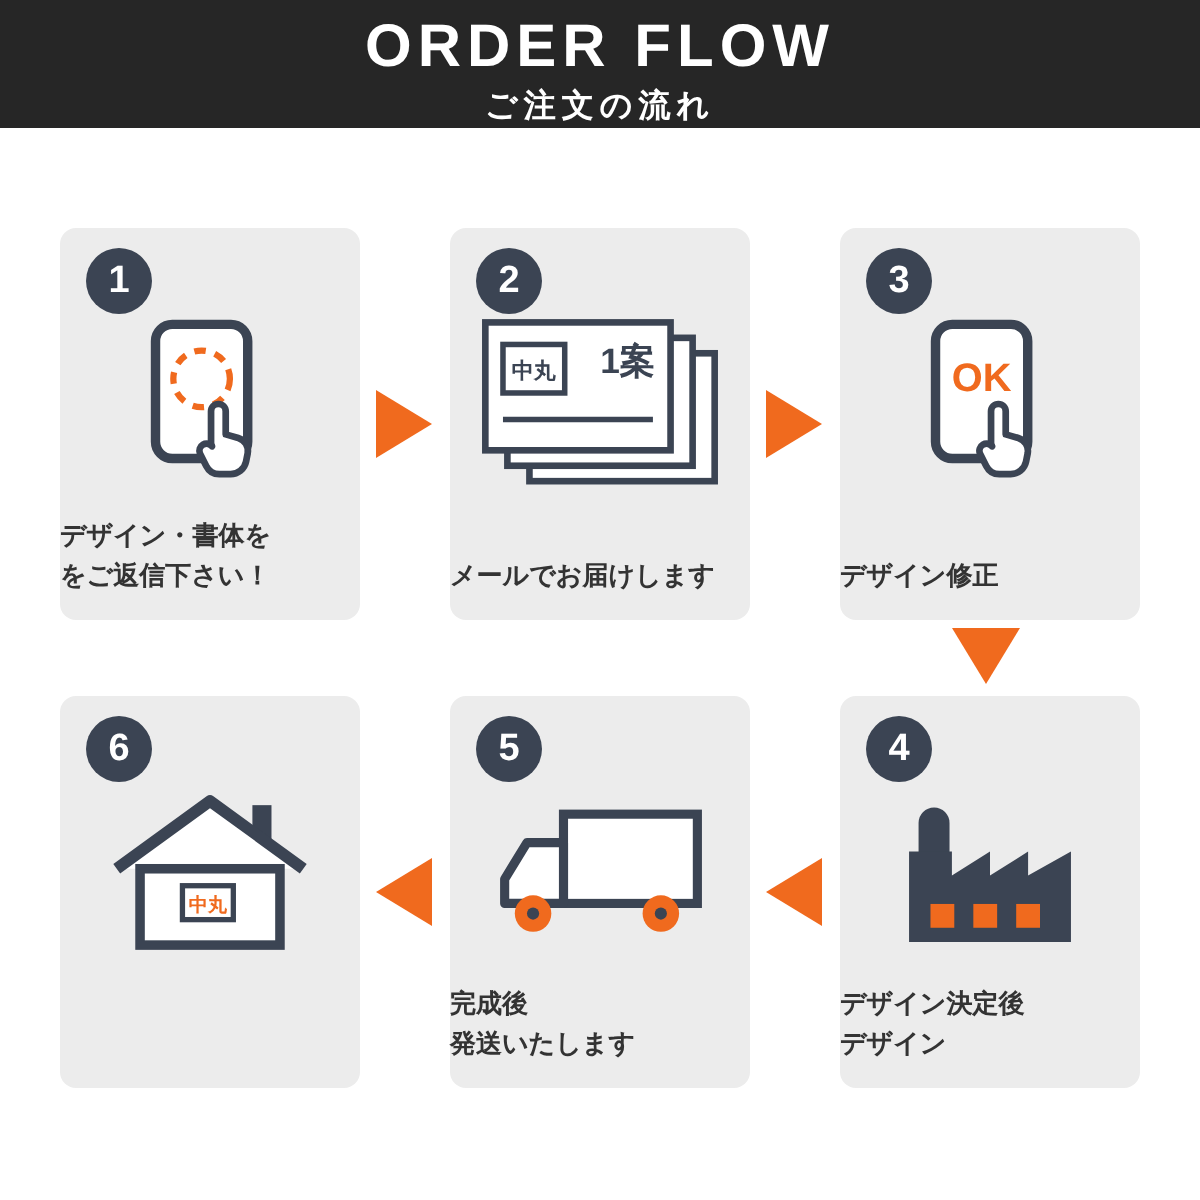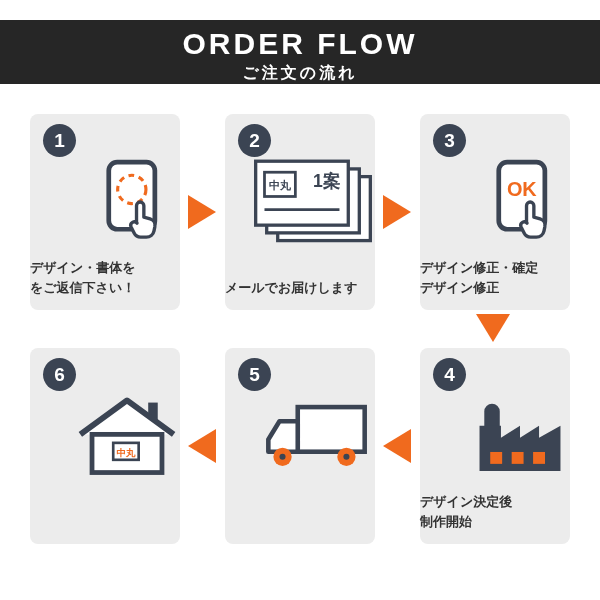--- a/index.html
+++ b/index.html
@@ -1,36 +1,36 @@
 <!DOCTYPE html>
 <html><head>
 <meta charset="utf-8">
 <style>
   * { margin:0; padding:0; box-sizing:border-box; }
   html,body { background:#fff; }
   body { font-family:"Liberation Sans","DejaVu Sans",sans-serif; }
   .page { position:relative; width:600px; height:600px; background:#fff; overflow:hidden; }
 
-  .header { position:absolute; left:0; top:0; width:600px; height:64px; background:#262626; color:#fff; text-align:center;margin-top:20px; }
+  .header { position:absolute; left:0; top:0; width:600px; height:64px; background:#262626; color:#fff; text-align:center; }
   .header-title { font-size:30px; font-weight:bold; letter-spacing:3px; padding-top:7px; }
   .header-sub { font-size:16px; font-weight:bold; letter-spacing:3px; margin-top:2px; }
 
   .card { position:absolute; width:150px; height:196px; background:#ececec; border-radius:8px; }
   .c1 { left:30px;  top:114px; }
   .c2 { left:225px; top:114px; }
   .c3 { left:420px; top:114px; }
   .c4 { left:420px; top:348px; }
   .c5 { left:225px; top:348px; }
   .c6 { left:30px;  top:348px; }
 
   .badge { position:absolute; left:13px; top:10px; width:33px; height:33px; border-radius:50%;
            background:#3b4453; color:#fff; font-size:19px; font-weight:bold; text-align:center; line-height:33px; }
 
   .iconbox { position:absolute; left:0; top:34px; width:150px; height:108px;
-             display:flex; align-items:center; justify-content:flex-end; }
+             display:flex; align-items:center; justify-content:center; }
 
   .caption { position:absolute; left:0; bottom:12px; width:150px; text-align:left;
              font-size:13px; line-height:20px; color:#333; font-weight:600; }
 
   .ar, .al, .ad { position:absolute; width:0; height:0; }
   .ar { border-top:17px solid transparent; border-bottom:17px solid transparent; border-left:28px solid #f06a1e; }
   .al { border-top:17px solid transparent; border-bottom:17px solid transparent; border-right:28px solid #f06a1e; }
   .ad { border-left:17px solid transparent; border-right:17px solid transparent; border-top:28px solid #f06a1e; }
   .a12 { left:188px; top:195px; }
   .a23 { left:383px; top:195px; }
@@ -88,53 +88,56 @@
     <div class="iconbox">
       <svg width="88" height="88" viewBox="0 0 84 84">
         <rect x="16" y="4" width="44" height="64" rx="8" fill="#fff" stroke="#3b4453" stroke-width="4.5"></rect>
         <text x="38" y="36" text-anchor="middle" font-size="19" font-weight="bold" fill="#f06a1e">OK</text>
         <g transform="translate(32,40)">
           <path d="M10.5 21 V5.5 A3.5 3.5 0 0 1 17.5 5.5 V16.5 L23.5 18.2 A6.5 6.5 0 0 1 28 25.5 L27.2 29.5 A7.5 7.5 0 0 1 19.8 35.5 H14.5 A7 7 0 0 1 8.2 31.6 L5.2 25.6 A3.4 3.4 0 0 1 11 22.2 Z" fill="#fff" stroke="#3b4453" stroke-width="3.2" stroke-linejoin="round"></path>
         </g>
       </svg>
     </div>
     <div class="caption">
-      <div>デザイン修正・確定</div>
       <div>デザイン修正</div>
     </div>
   </div>
 
   <div class="card c4">
     <div class="badge">4</div>
     <div class="iconbox">
       <svg width="100" height="79" viewBox="0 0 84 66">
         <path d="M12 26 V12 A6.5 6.5 0 0 1 25 12 V26 Z" fill="#3b4453"></path>
         <path d="M8 62 V24 H26 V34 L42 24 V34 L58 24 V34 L76 24 V62 Z" fill="#3b4453"></path>
         <rect x="17" y="46" width="10" height="10" fill="#f06a1e"></rect>
         <rect x="35" y="46" width="10" height="10" fill="#f06a1e"></rect>
         <rect x="53" y="46" width="10" height="10" fill="#f06a1e"></rect>
       </svg>
     </div>
     <div class="caption">
       <div>デザイン決定後</div>
-      <div>制作開始</div>
+      <div>デザイン</div>
     </div>
   </div>
 
   <div class="card c5">
     <div class="badge">5</div>
     <div class="iconbox">
       <svg width="118" height="71" viewBox="0 0 116 70">
         <rect x="40" y="6" width="66" height="44" fill="#fff" stroke="#3b4453" stroke-width="4.5"></rect>
         <path d="M40 20 H22 L11 38 V50 H40 Z" fill="#fff" stroke="#3b4453" stroke-width="4.5" stroke-linejoin="round"></path>
         <circle cx="25" cy="55" r="9" fill="#f06a1e"></circle>
         <circle cx="25" cy="55" r="3" fill="#3b4453"></circle>
         <circle cx="88" cy="55" r="9" fill="#f06a1e"></circle>
         <circle cx="88" cy="55" r="3" fill="#3b4453"></circle>
       </svg>
+    </div>
+    <div class="caption">
+      <div>完成後</div>
+      <div>発送いたします</div>
     </div>
   </div>
 
   <div class="card c6">
     <div class="badge">6</div>
     <div class="iconbox">
       <svg width="106" height="85" viewBox="0 0 100 80">
         <rect x="70" y="8" width="9" height="18" fill="#3b4453"></rect>
         <path d="M6 38 L50 6 L94 38" fill="#fff" stroke="#3b4453" stroke-width="5.5" stroke-linejoin="round"></path>
         <rect x="17" y="38" width="66" height="36" fill="#fff" stroke="#3b4453" stroke-width="4.5"></rect>

